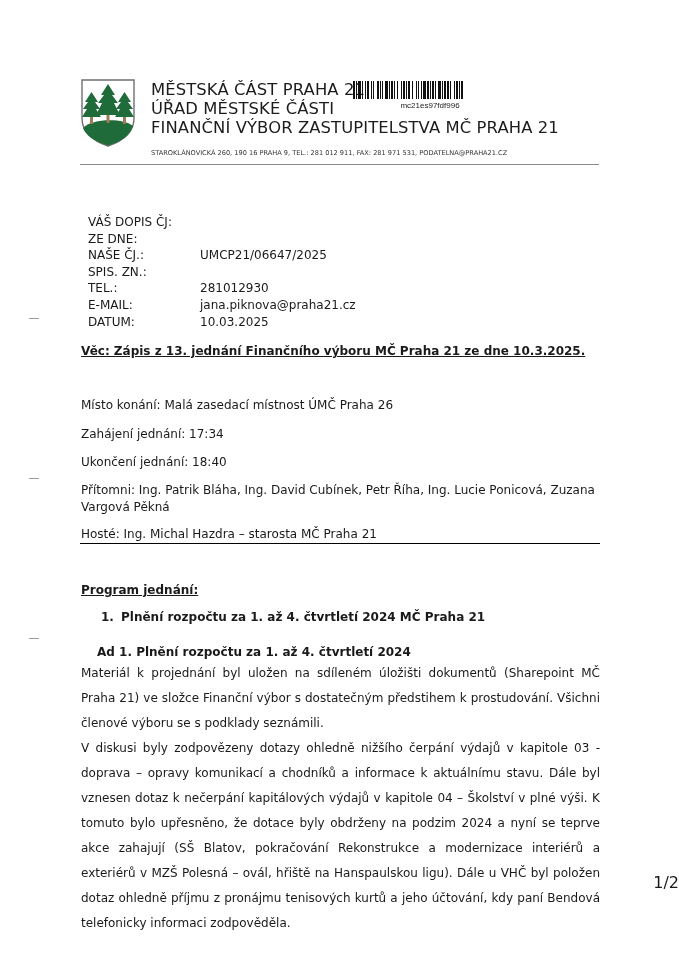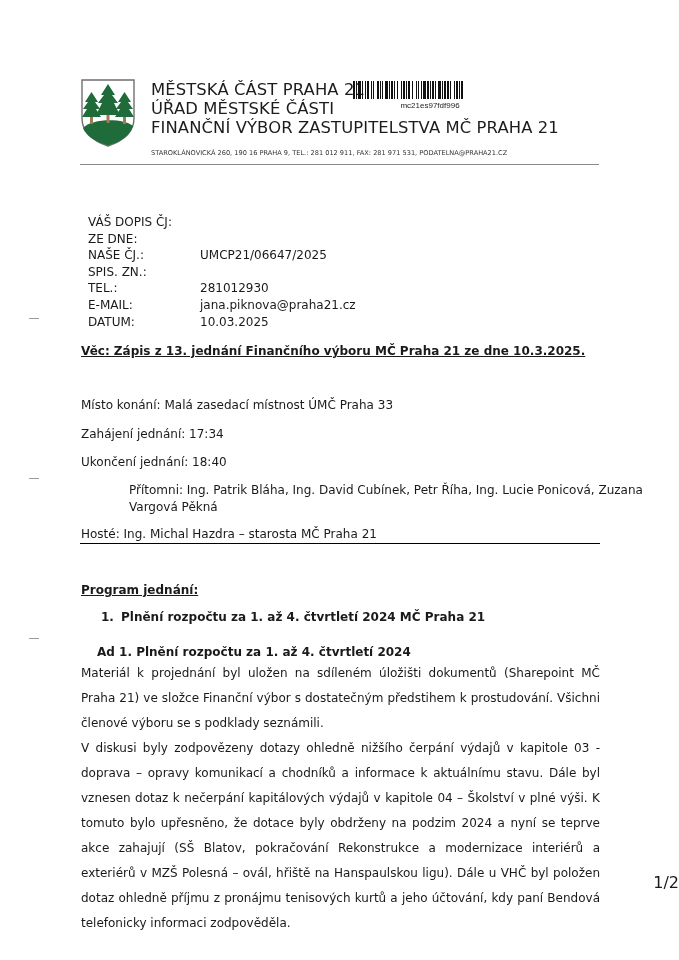--- a/index.html
+++ b/index.html
@@ -27,21 +27,21 @@
     .meta-row { display: flex; height: 16.6px; }
     .meta-label { width: 112px; white-space: nowrap; }
     .meta-value { white-space: nowrap; }
 
     .subject { left: 81px; top: 344px; font-size: 12px; font-weight: bold; text-decoration: underline; white-space: nowrap; }
 
     .info-line { left: 81px; font-size: 12px; white-space: nowrap; line-height: 17px; }
     .il-place { top: 397px; }
     .il-start { top: 426px; }
     .il-end { top: 454px; }
-    .il-present { top: 482px; width: 520px; white-space: normal; margin-left: 48px; }
+    .il-present { top: 482px; width: 520px; white-space: normal; }
     .il-guests { top: 526px; }
     .guests-rule { left: 80px; top: 543px; width: 520px; height: 1px; background: #000; }
 
     .program-title { left: 81px; top: 583px; font-size: 12px; font-weight: bold; text-decoration: underline; white-space: nowrap; }
     .program-item { left: 101px; top: 610px; font-size: 12px; font-weight: bold; white-space: nowrap; }
     .program-item .num { display: inline-block; width: 20px; }
 
     .ad-title { left: 81px; top: 645px; font-size: 12px; font-weight: bold; white-space: nowrap; margin-left: 16px; }
     .body-text { left: 81px; top: 661px; width: 519px; font-size: 12px; line-height: 25px; text-align: justify; }
     .body-text p { margin: 0; }
@@ -140,21 +140,21 @@
       <span class="meta-value">jana.piknova@praha21.cz</span>
     </div>
     <div class="meta-row">
       <span class="meta-label">DATUM:</span>
       <span class="meta-value">10.03.2025</span>
     </div>
   </div>
 
 <div class="abs subject">Věc: Zápis z 13. jednání Finančního výboru MČ Praha 21 ze dne 10.3.2025.</div>
 
-<div class="abs info-line il-place">Místo konání: Malá zasedací místnost ÚMČ Praha 33</div>
+<div class="abs info-line il-place">Místo konání: Malá zasedací místnost ÚMČ Praha 26</div>
 <div class="abs info-line il-start">Zahájení jednání: 17:34</div>
 <div class="abs info-line il-end">Ukončení jednání: 18:40</div>
 <div class="abs info-line il-present">Přítomni: Ing. Patrik Bláha, Ing. David Cubínek, Petr Říha, Ing. Lucie Ponicová, Zuzana Vargová Pěkná</div>
 <div class="abs info-line il-guests">Hosté: Ing. Michal Hazdra – starosta MČ Praha 21</div>
 <div class="abs guests-rule"></div>
 
 <div class="abs program-title">Program jednání:</div>
 <div class="abs program-item">
   <span class="num">1.</span><span>Plnění rozpočtu za 1. až 4. čtvrtletí 2024 MČ Praha 21</span>
 </div>

